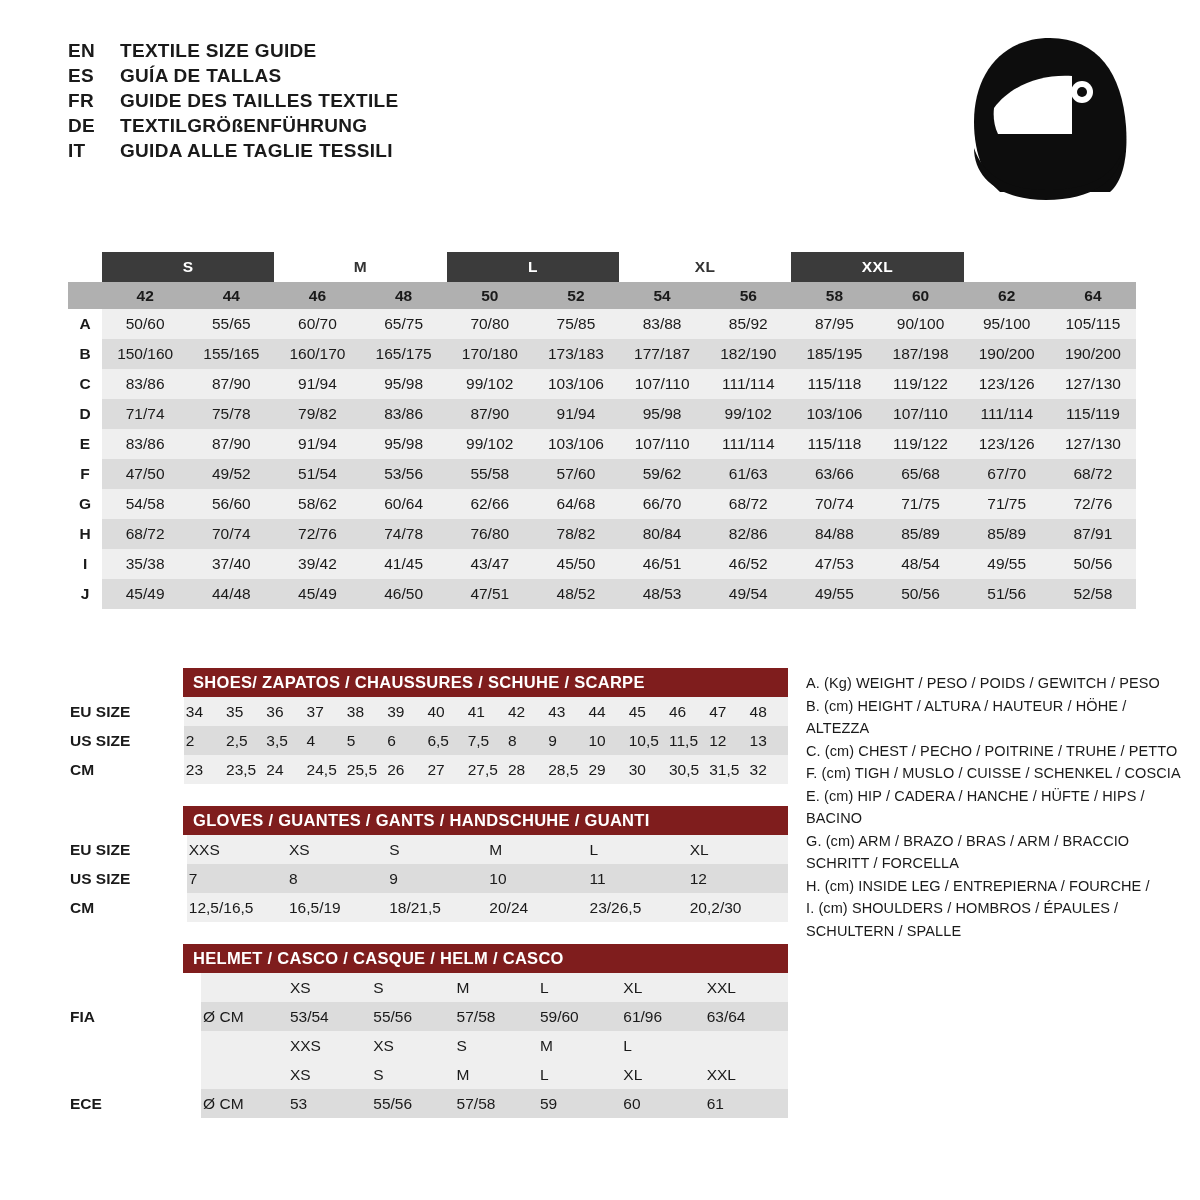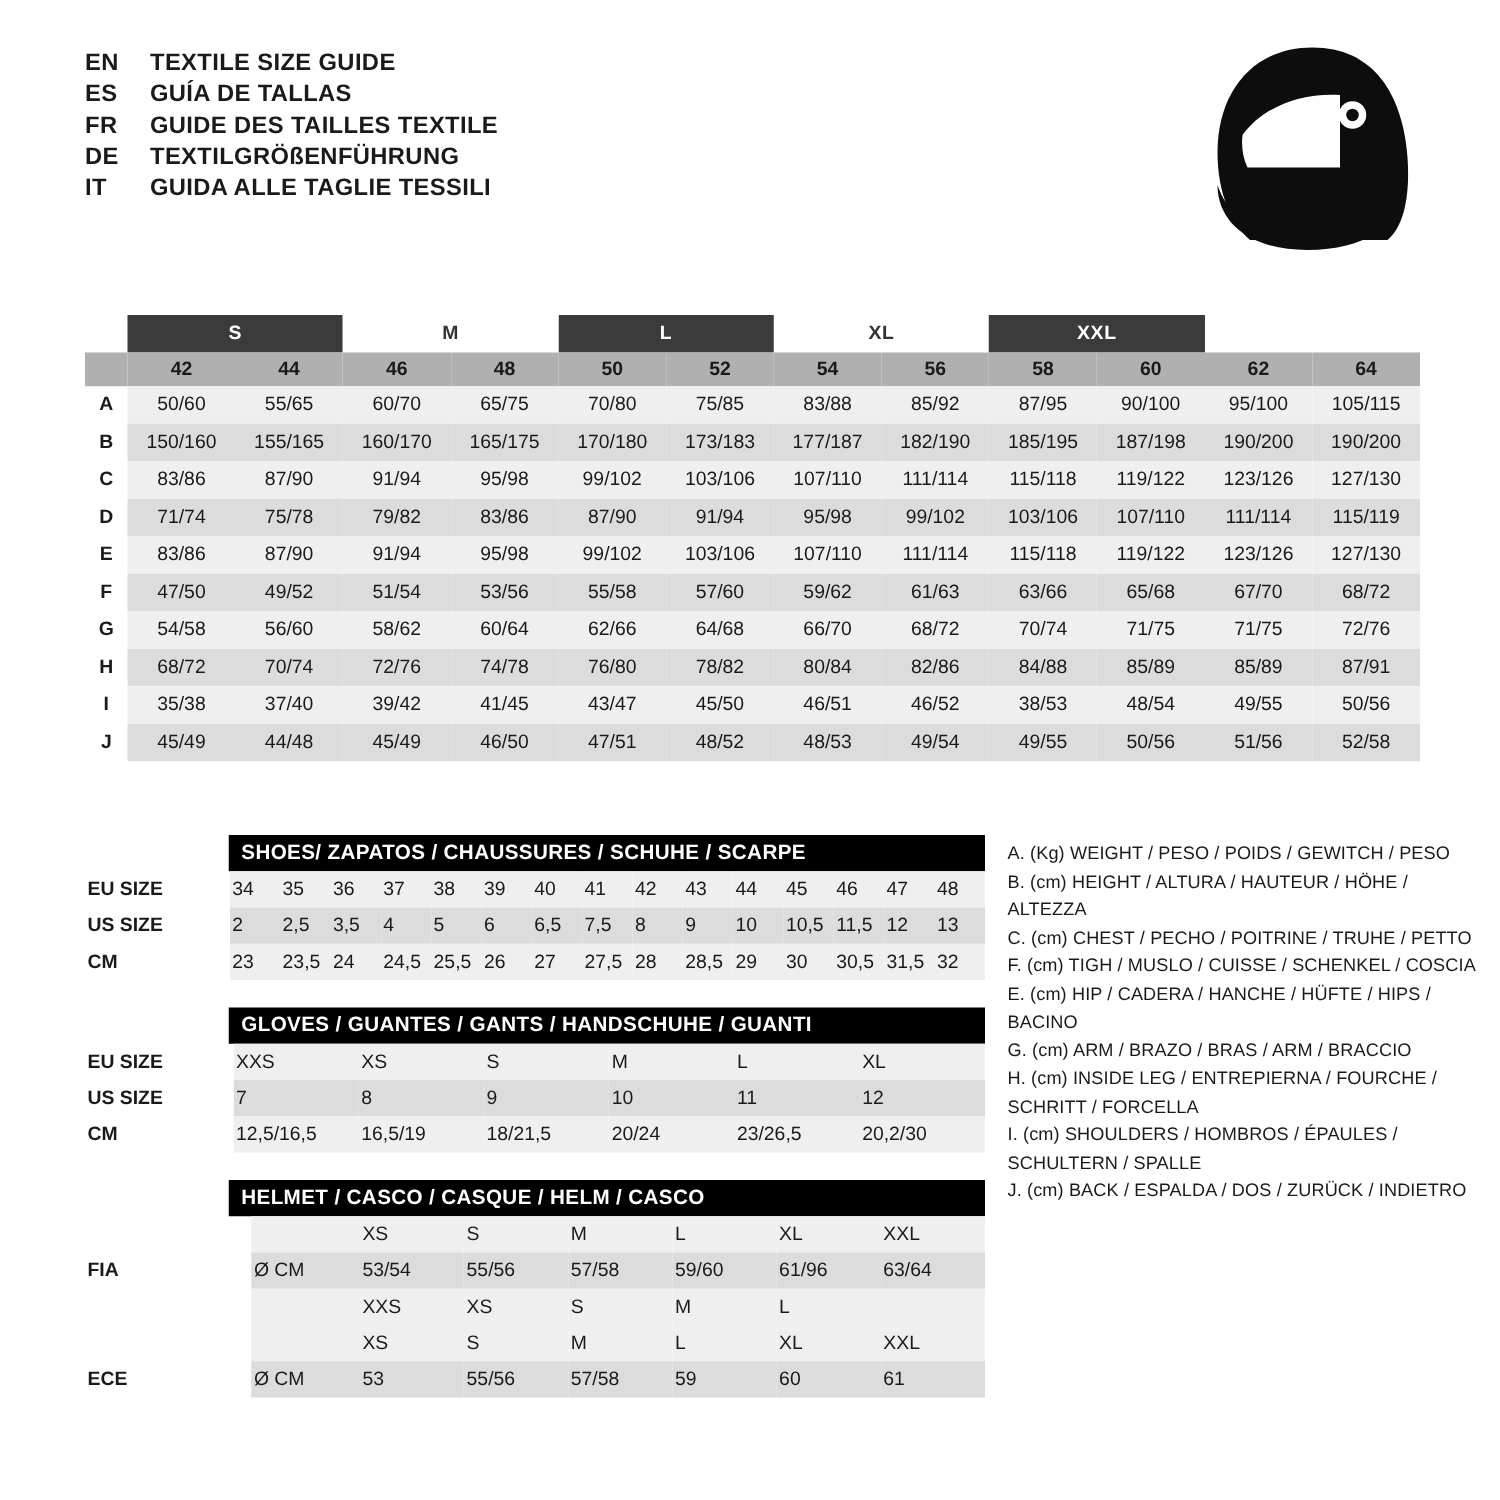--- a/index.html
+++ b/index.html
@@ -34,21 +34,21 @@
   .grp.empty{background:transparent;color:#333;}
   .numhdr td{background:#b0b0b0;font-weight:bold;font-size:15.5px;height:27px;}
   .numhdr td.rowlabel{background:#b0b0b0;}
   .zebra-a td{background:#efefef;}
   .zebra-b td{background:#dcdcdc;}
   .zebra-a td.rowlabel,.zebra-b td.rowlabel{background:transparent;}
 
   
   .lower{position:absolute;left:68px;top:668px;width:720px;}
   .secttitle{
-    background:#000000;color:#fff;font-weight:bold;font-size:16.5px;
+    background:#7f1d1d;color:#fff;font-weight:bold;font-size:16.5px;
     padding:5px 0 5px 10px;margin-left:115px;letter-spacing:.3px;
   }
   .minit{width:100%;border-collapse:collapse;table-layout:fixed;}
   .minit td{font-size:15.5px;height:29px;padding:0 2px;white-space:nowrap;}
   .minit td.lbl{width:115px;font-weight:bold;font-size:15.5px;text-align:left;padding-left:2px;background:transparent;}
   .minit tr.a td{background:#efefef;}
   .minit tr.b td{background:#dcdcdc;}
   .minit tr.a td.lbl,.minit tr.b td.lbl{background:transparent;}
   .blockgap{height:22px;}
 
@@ -259,21 +259,21 @@
           <tr class="zebra-a">
             <td class="rowlabel">I</td>
             <td>35/38</td>
             <td>37/40</td>
             <td>39/42</td>
             <td>41/45</td>
             <td>43/47</td>
             <td>45/50</td>
             <td>46/51</td>
             <td>46/52</td>
-            <td>38/53</td>
+            <td>47/53</td>
             <td>48/54</td>
             <td>49/55</td>
             <td>50/56</td>
           </tr>
           <tr class="zebra-b">
             <td class="rowlabel">J</td>
             <td>45/49</td>
             <td>44/48</td>
             <td>45/49</td>
             <td>46/50</td>
@@ -484,20 +484,19 @@
 
   </div>
 
   <div class="legend">
     <div>A. (Kg) WEIGHT / PESO / POIDS / GEWITCH / PESO</div>
     <div>B. (cm) HEIGHT / ALTURA / HAUTEUR / HÖHE / ALTEZZA</div>
     <div>C. (cm) CHEST / PECHO / POITRINE / TRUHE / PETTO</div>
     <div>F. (cm) TIGH / MUSLO / CUISSE / SCHENKEL / COSCIA</div>
     <div>E. (cm) HIP / CADERA / HANCHE / HÜFTE / HIPS / BACINO</div>
     <div>G. (cm) ARM / BRAZO / BRAS / ARM / BRACCIO</div>
+    <div>SCHRITT / FORCELLA</div>
     <div>H. (cm) INSIDE LEG / ENTREPIERNA / FOURCHE /</div>
-    <div>SCHRITT / FORCELLA</div>
     <div>I. (cm) SHOULDERS / HOMBROS / ÉPAULES /</div>
     <div>SCHULTERN / SPALLE</div>
-    <div>J. (cm) BACK / ESPALDA / DOS / ZURÜCK / INDIETRO</div>
   </div>
 
 </div>
 
 </body></html>

